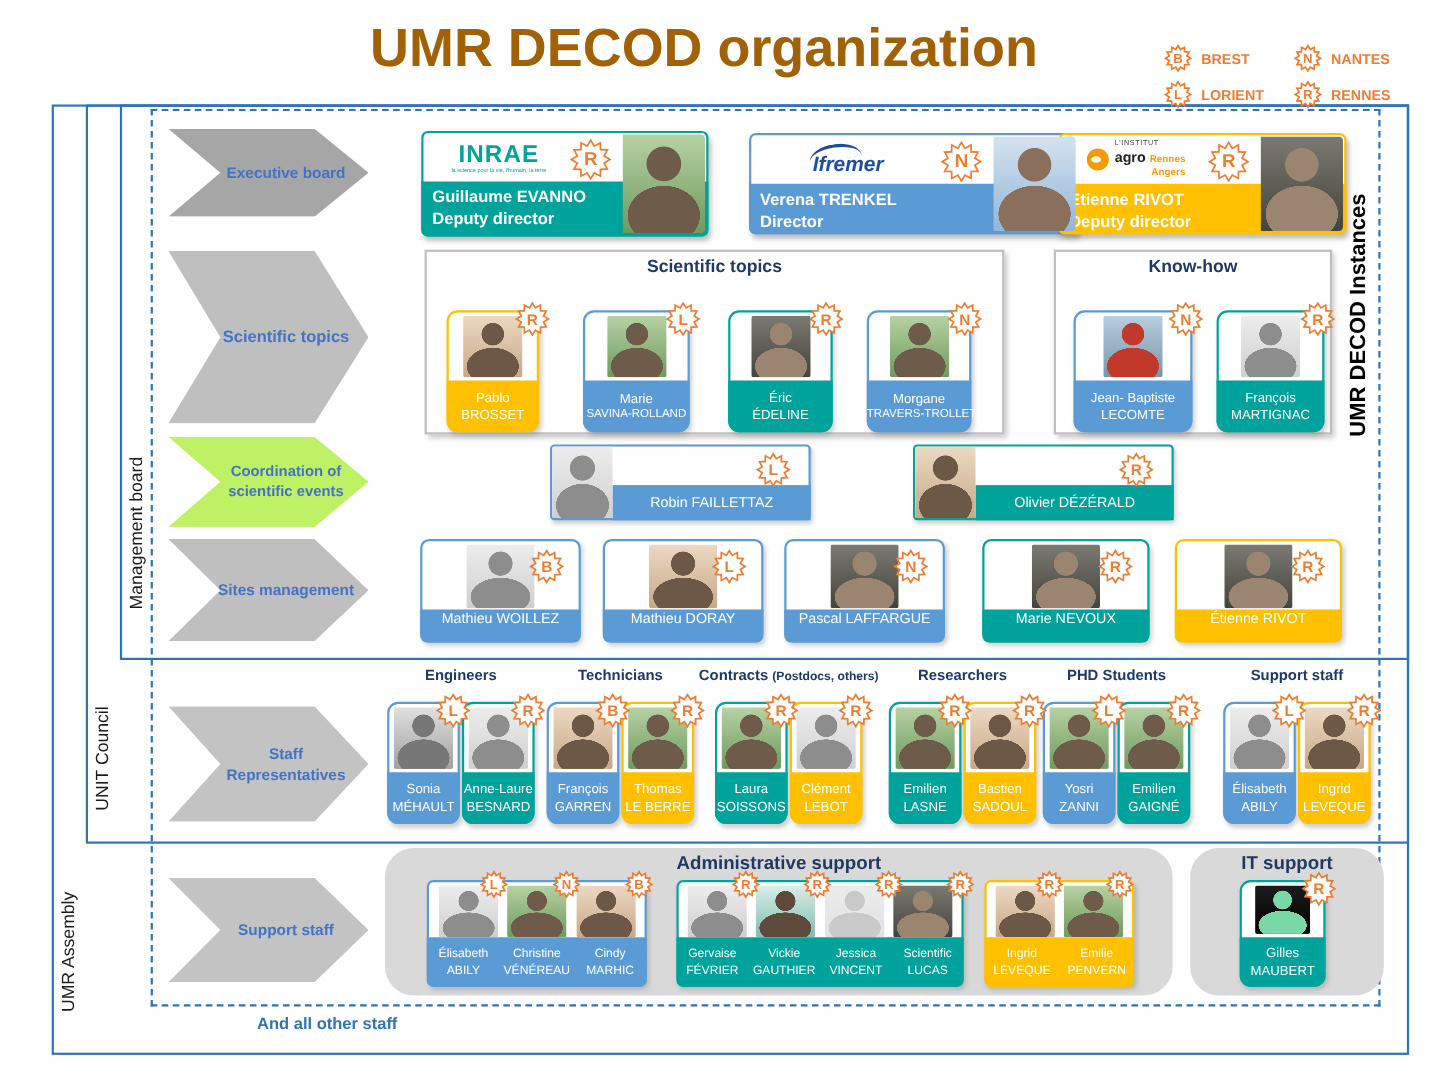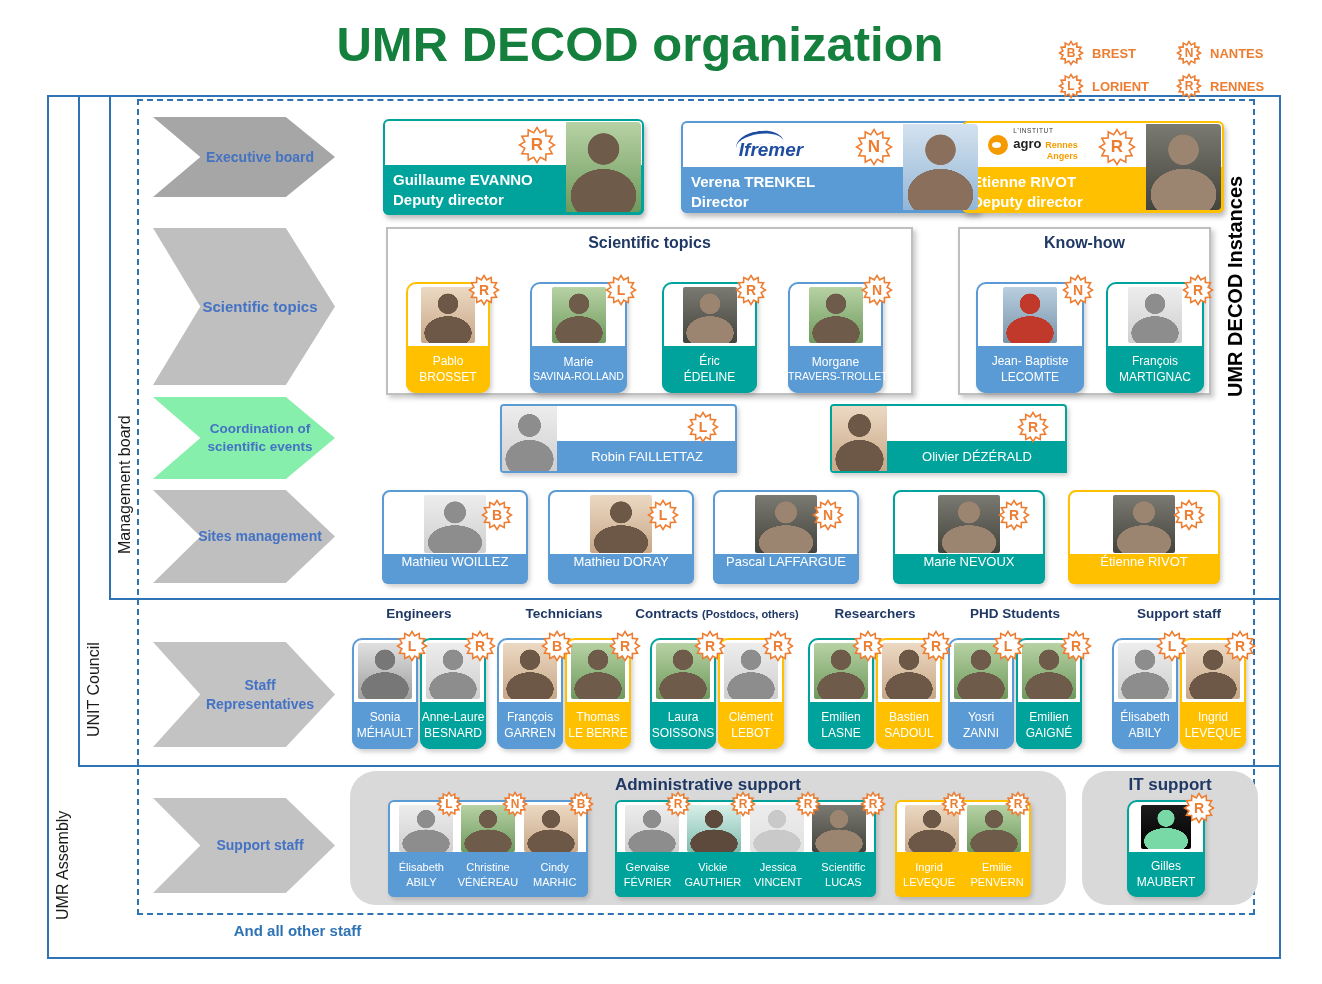--- a/index.html
+++ b/index.html
@@ -8,21 +8,21 @@
 
   
   .frame{position:absolute;border:2px solid #2E74B5;}
   .frame.dashed{border-style:dashed;}
   .vlabel{position:absolute;width:26px;writing-mode:vertical-rl;transform:rotate(180deg);
           display:flex;align-items:center;justify-content:center;font-size:16px;color:#1a1a1a;white-space:nowrap;}
   .vlabel.bold{font-weight:bold;font-size:20px;color:#000;}
 
   
   .title{position:absolute;left:200px;top:16px;width:880px;text-align:center;
-         font-size:49px;font-weight:bold;color:#15803d;}
+         font-size:49px;font-weight:bold;color:#a16207;}
   .legend{position:absolute;left:1058px;top:40px;display:grid;grid-template-columns:118px 120px;row-gap:7px;}
   .leg{position:relative;height:26px;display:flex;align-items:center;}
   .leg-label{margin-left:34px;color:#ED7D31;font-weight:bold;font-size:13px;}
 
   
   .badge{position:absolute;width:32px;height:32px;z-index:5;}
   .badge::before,.badge::after{content:"";position:absolute;
     clip-path:polygon(100% 50%,84.8% 59.3%,93.3% 75%,75.5% 75.5%,75% 93.3%,59.3% 84.8%,50% 100%,40.7% 84.8%,25% 93.3%,24.5% 75.5%,6.7% 75%,15.2% 59.3%,0% 50%,15.2% 40.7%,6.7% 25%,24.5% 24.5%,25% 6.7%,40.7% 15.2%,50% 0%,59.3% 15.2%,75% 6.7%,75.5% 24.5%,93.3% 25%,84.8% 40.7%);}
   .badge::before{inset:0;background:#ED7D31;}
   .badge::after{inset:3px;background:#fff;}
@@ -173,26 +173,32 @@
     <div class="leg">
       <span class="badge badge-sm">
           <b>R</b>
         </span>
       <span class="leg-label">RENNES</span>
     </div>
   </div>
 
   <div class="chev" style="left:153px;top:117px;width:182px;height:80px;background:#a6a6a6;font-size:14px">Executive board</div>
   <div class="chev" style="left:153px;top:228px;width:182px;height:157px;background:#bfbfbf;font-size:15px">Scientific topics</div>
-  <div class="chev" style="left:153px;top:397px;width:182px;height:82px;background:#86efac;font-size:13.5px">Coordination of scientific events</div>
+  <div class="chev" style="left:153px;top:397px;width:182px;height:82px;background:#bef264;font-size:13.5px">Coordination of scientific events</div>
   <div class="chev" style="left:153px;top:642px;width:182px;height:105px;background:#c3c3c3;font-size:14px">Staff Representatives</div>
   <div class="chev" style="left:153px;top:490px;width:182px;height:93px;background:#bfbfbf;font-size:14px">Sites management</div>
   <div class="chev" style="left:153px;top:798px;width:182px;height:95px;background:#c3c3c3;font-size:14px">Support staff</div>
 
   <div class="xcard c-teal" style="left:383px;top:119px;width:261px;height:96px">
+    <div class="xlogo">
+      <div class="logo-inrae">
+        <span class="inrae-word">INRAE</span>
+        <span class="inrae-tag">la science pour la vie, l'humain, la terre</span>
+      </div>
+    </div>
     <span class="badge badge-lg">
         <b>R</b>
       </span>
     <div class="xstrip">
       <span>Guillaume EVANNO</span>
       <span>Deputy director</span>
     </div>
     <div class="pphoto xphoto ph-green"></div>
   </div>
 

